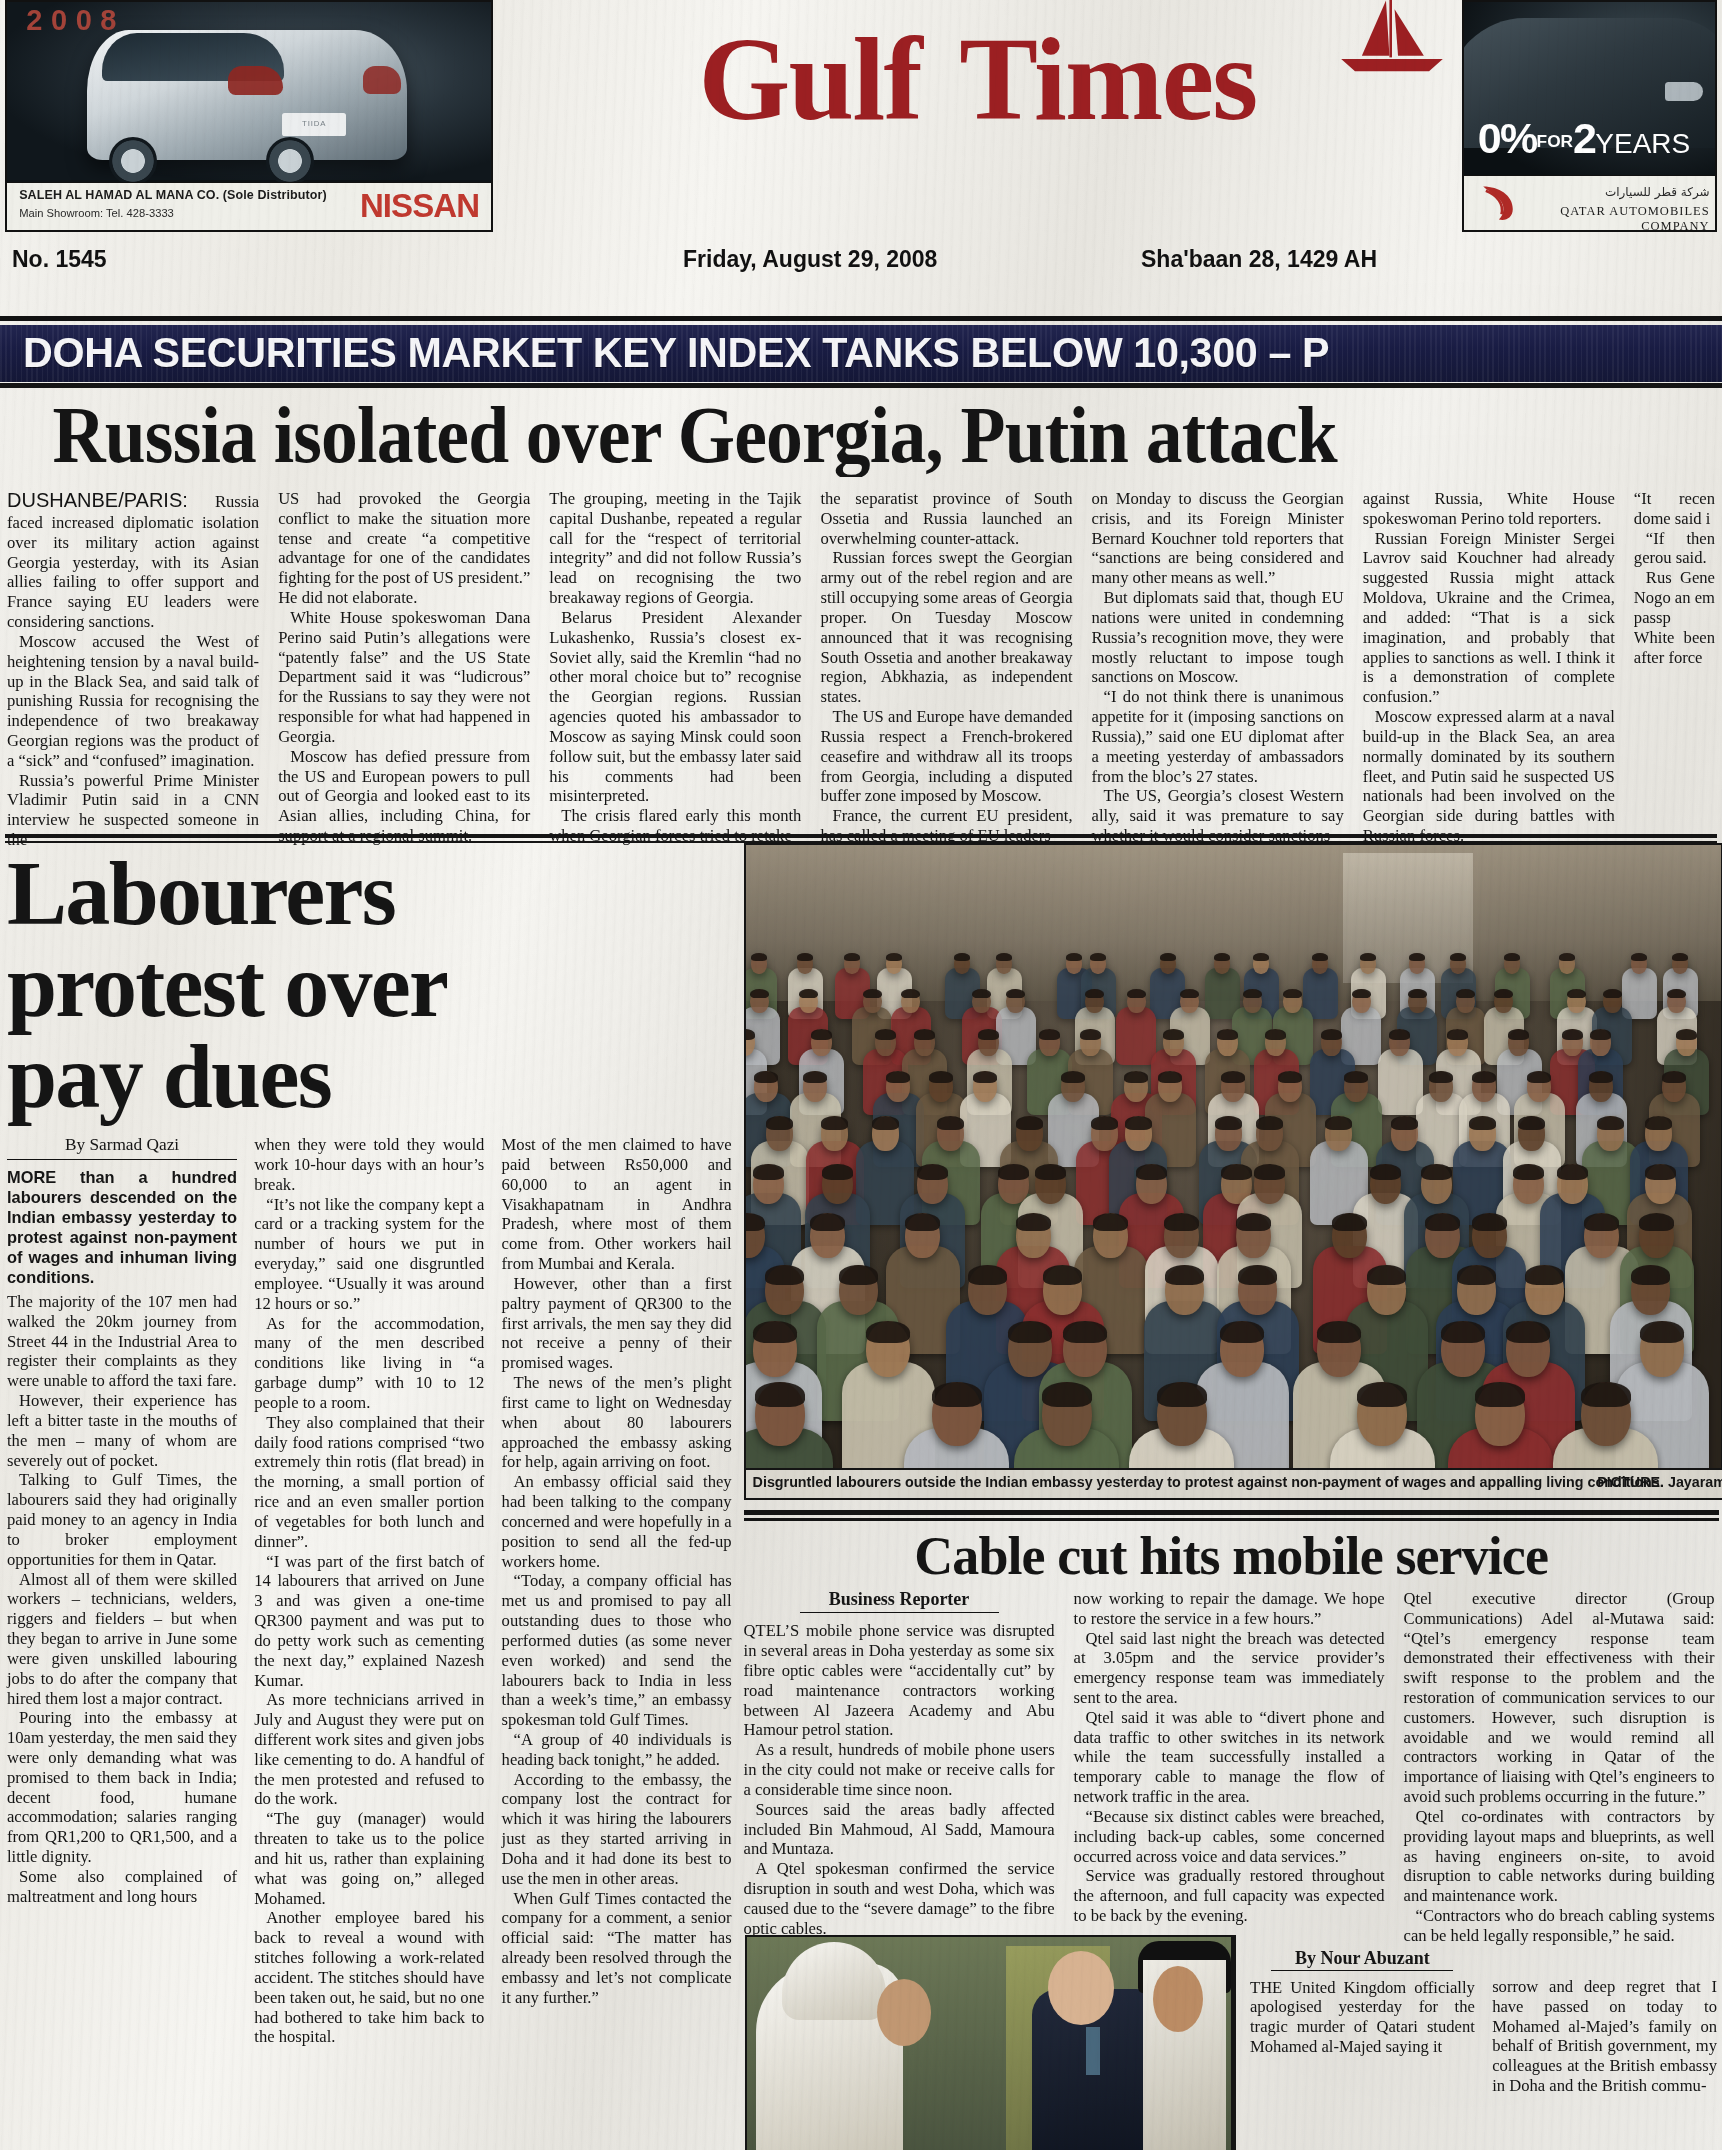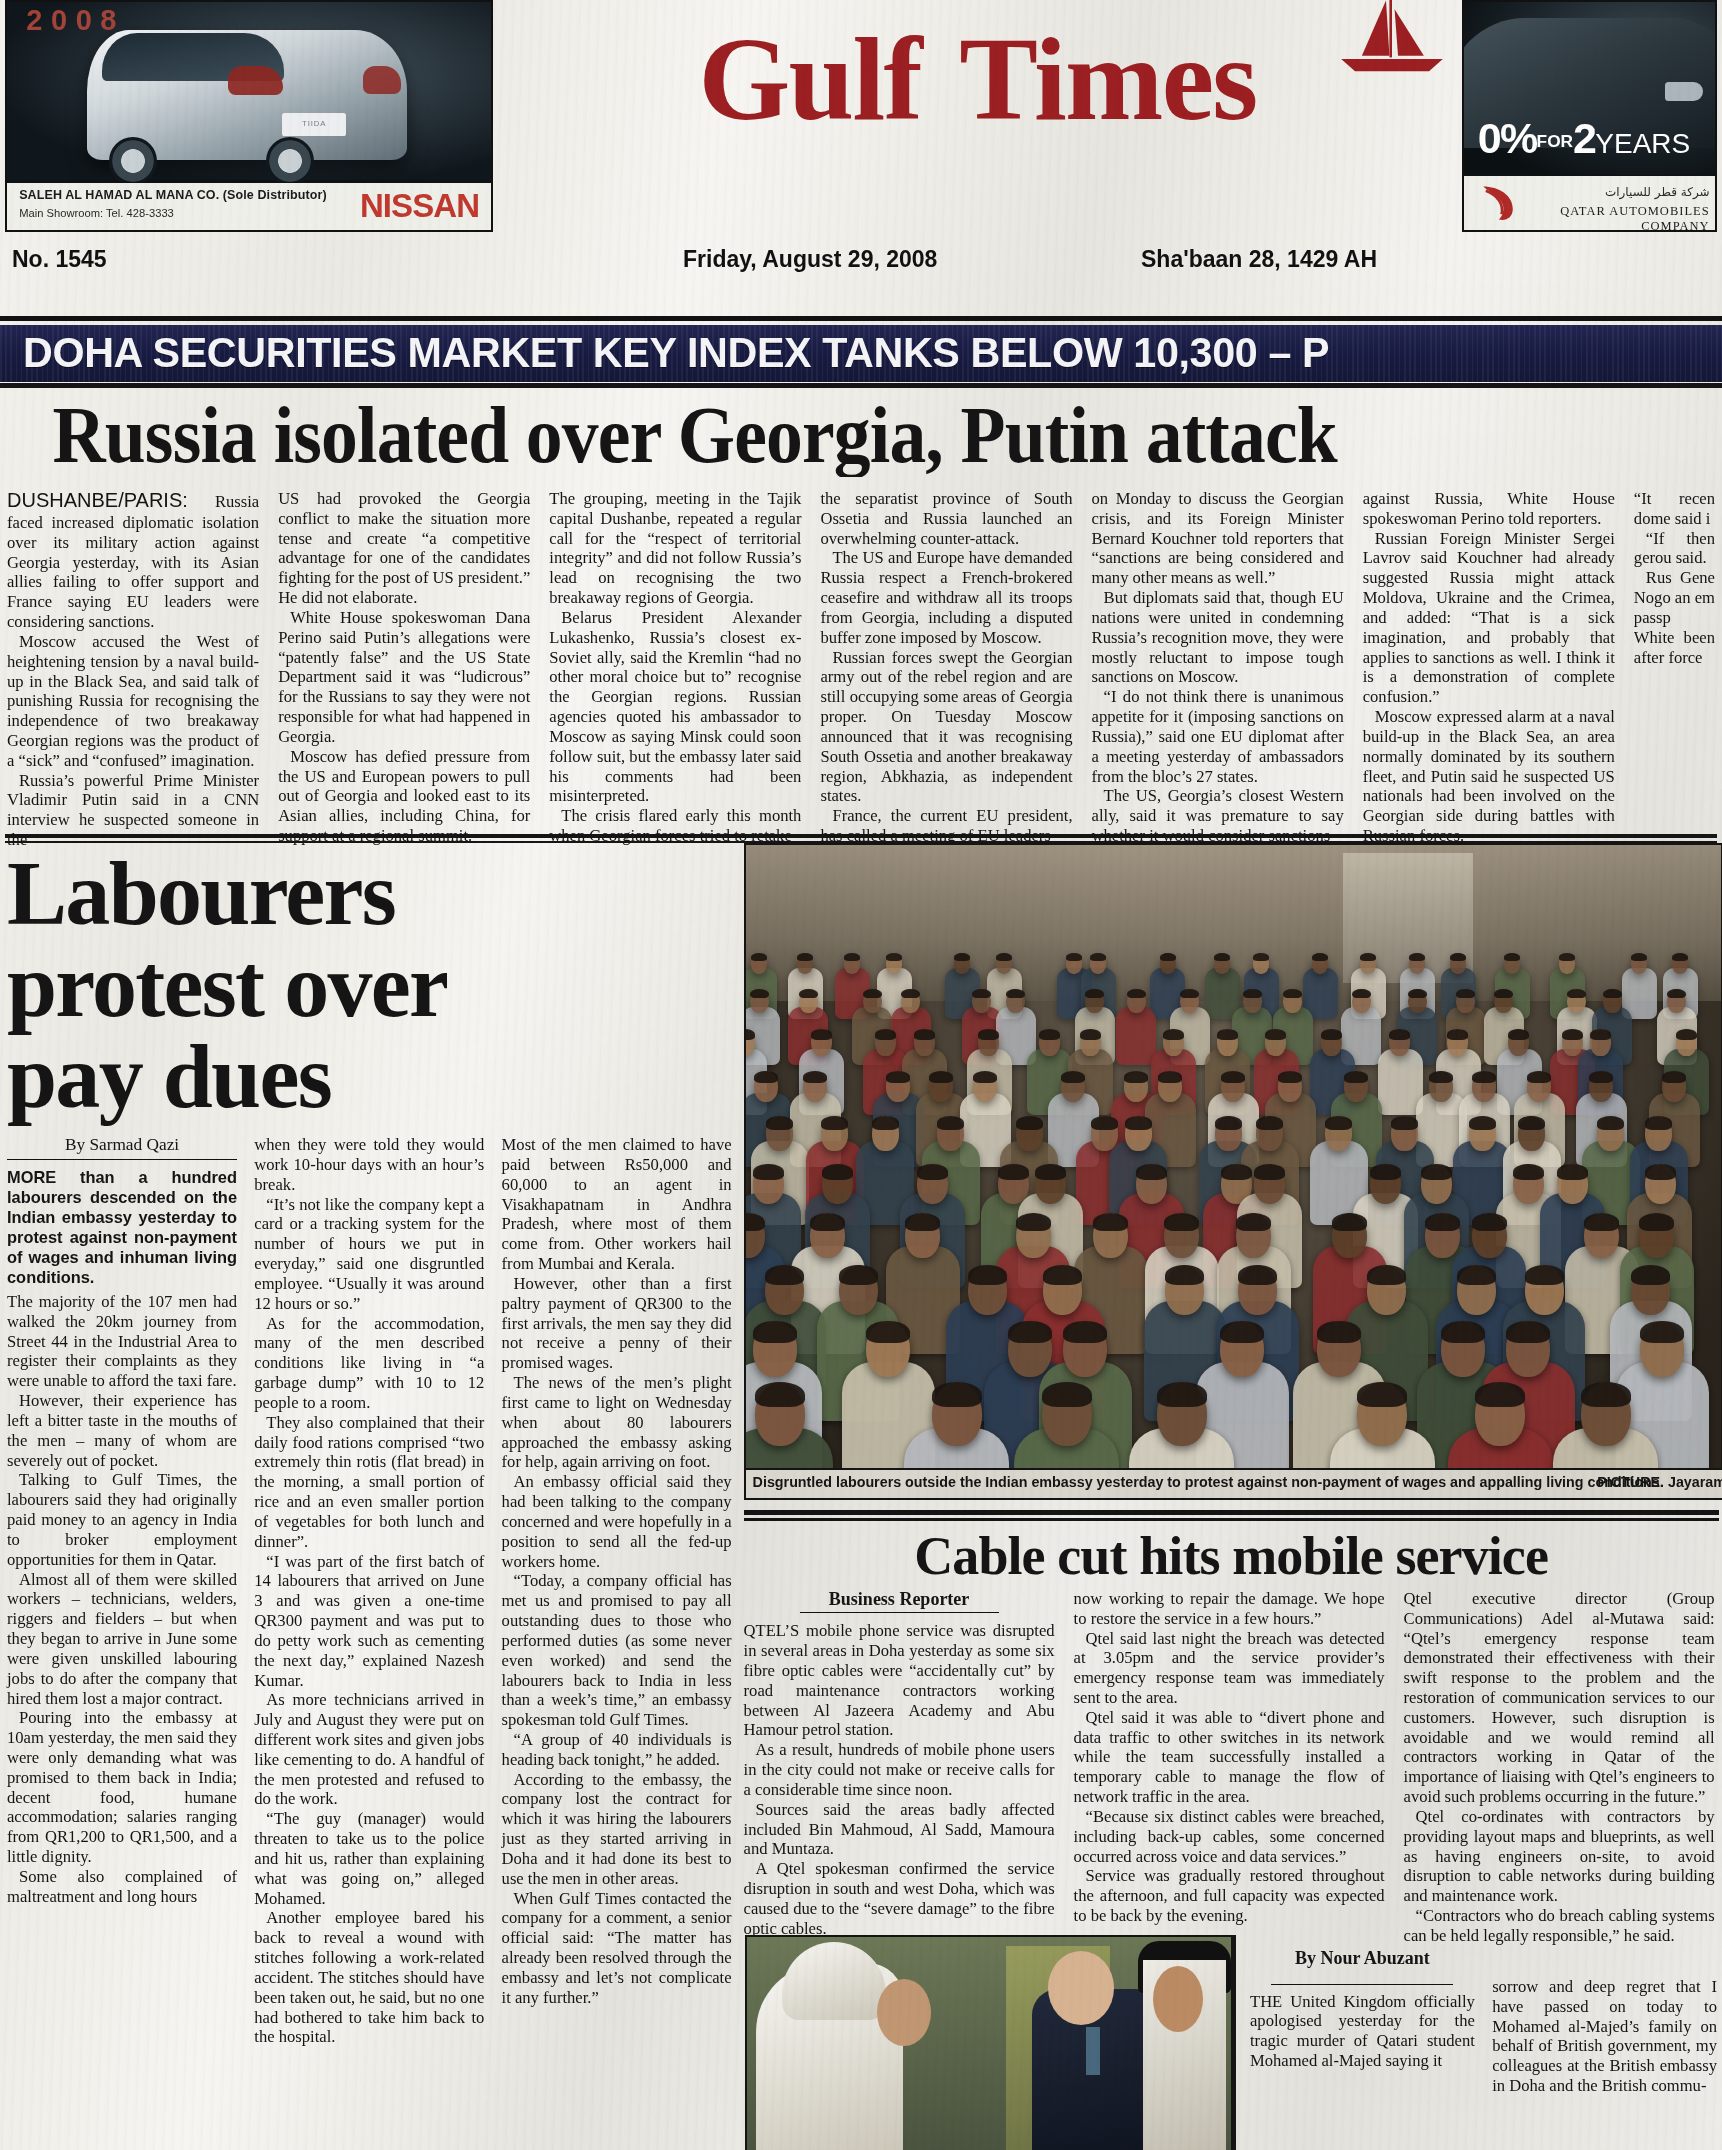--- a/index.html
+++ b/index.html
@@ -218,21 +218,21 @@
   }
 
   
   .uk{position:absolute;left:1250px;top:1939px;width:467px;}
   .uk h2{
     margin:0;font-family:"Liberation Serif",serif;font-weight:700;font-size:48px;
     line-height:1.03;letter-spacing:-0.9px;
   }
   .uk .by{
     font-family:"Liberation Serif",serif;font-weight:700;font-size:18px;text-align:center;
-    border-bottom:1.7px solid #111;padding-bottom:15px;margin:8.6px auto 7px;width:182px;
+    border-bottom:1.7px solid #111;padding-bottom:1px;margin:8.6px auto 7px;width:182px;
   }
   .uk-cols{display:flex;gap:17.3px;}
   .uk-cols .c{width:225px;}
   .photo-bot{
     position:absolute;left:745px;top:1935px;width:484px;height:215px;
     border:2.6px solid #141414;overflow:hidden;
     background:linear-gradient(180deg,#6e7a58 0%,#4b5540 100%);
   }
   .thobe{position:absolute;background:linear-gradient(160deg,#fbfaf6,#cfcabb);}
   .vdivider{position:absolute;top:0;bottom:0;width:2.6px;background:#151515;}
@@ -330,22 +330,22 @@
       <div class="col">
         <div class="bodytext">
           <p class="first">The grouping, meeting in the Tajik capital Dushanbe, repeated a regular call for the “respect of territorial integrity” and did not follow Russia’s lead on recognising the two breakaway regions of Georgia.</p>
           <p>Belarus President Alexander Lukashenko, Russia’s closest ex-Soviet ally, said the Kremlin “had no other moral choice but to” recognise the Georgian regions. Russian agencies quoted his ambassador to Moscow as saying Minsk could soon follow suit, but the embassy later said his comments had been misinterpreted.</p>
           <p>The crisis flared early this month when Georgian forces tried to retake</p>
         </div>
       </div>
       <div class="col">
         <div class="bodytext">
           <p class="first">the separatist province of South Ossetia and Russia launched an overwhelming counter-attack.</p>
+          <p>Russian forces swept the Georgian army out of the rebel region and are still occupying some areas of Georgia proper. On Tuesday Moscow announced that it was recognising South Ossetia and another breakaway region, Abkhazia, as independent states.</p>
           <p>The US and Europe have demanded Russia respect a French-brokered ceasefire and withdraw all its troops from Georgia, including a disputed buffer zone imposed by Moscow.</p>
-          <p>Russian forces swept the Georgian army out of the rebel region and are still occupying some areas of Georgia proper. On Tuesday Moscow announced that it was recognising South Ossetia and another breakaway region, Abkhazia, as independent states.</p>
           <p>France, the current EU president, has called a meeting of EU leaders</p>
         </div>
       </div>
       <div class="col">
         <div class="bodytext">
           <p class="first">on Monday to discuss the Georgian crisis, and its Foreign Minister Bernard Kouchner told reporters that “sanctions are being considered and many other means as well.”</p>
           <p>But diplomats said that, though EU nations were united in condemning Russia’s recognition move, they were mostly reluctant to impose tough sanctions on Moscow.</p>
           <p>“I do not think there is unanimous appetite for it (imposing sanctions on Russia),” said one EU diplomat after a meeting yesterday of ambassadors from the bloc’s 27 states.</p>
           <p>The US, Georgia’s closest Western ally, said it was premature to say whether it would consider sanctions</p>
         </div>

